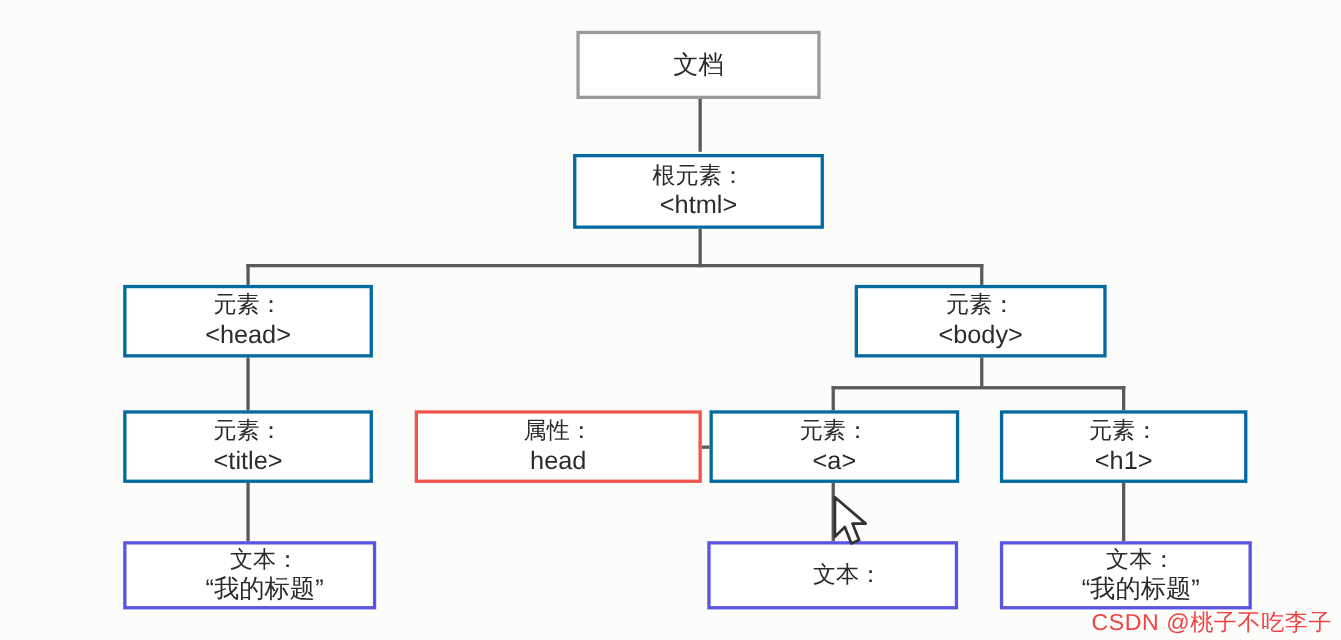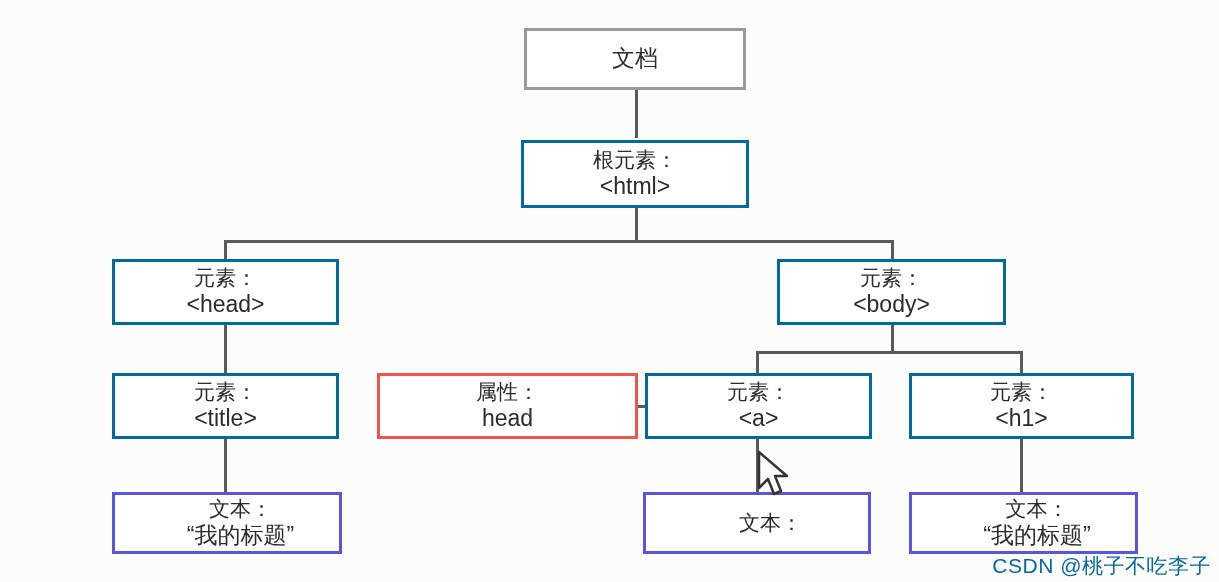--- a/index.html
+++ b/index.html
@@ -56,21 +56,21 @@
     position: absolute;
     z-index: 9;
     pointer-events: none;
   }
 
   .watermark {
     position: absolute;
     right: 8px;
     bottom: 2px;
     font-size: 21px;
-    color: #0369a1;
+    color: #ef4444;
     letter-spacing: 0.5px;
     white-space: nowrap;
     z-index: 8;
   }
 </style>
 </head>
 <body>
 
 <div id="canvas">
 

